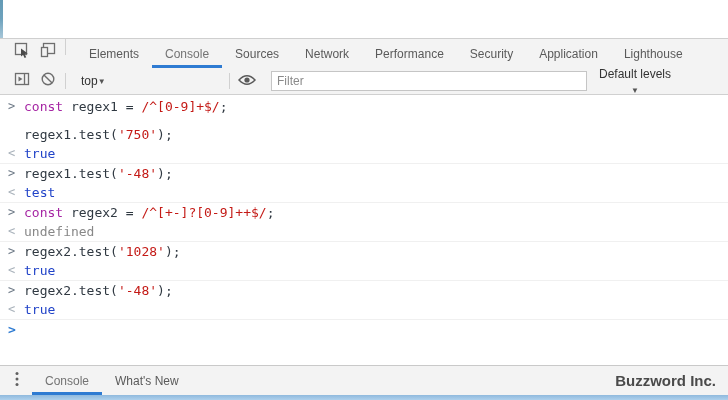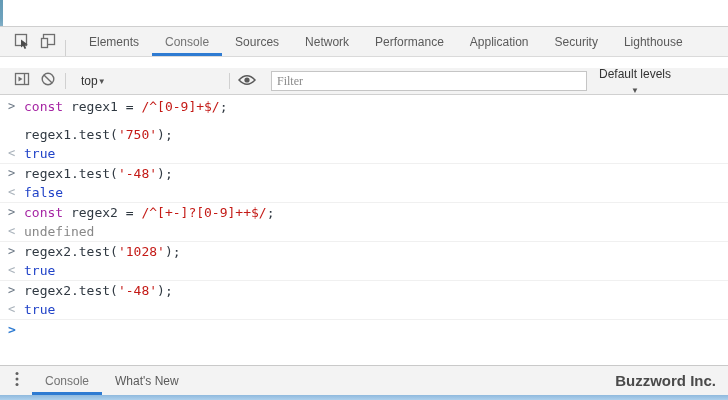--- a/index.html
+++ b/index.html
@@ -4,38 +4,38 @@
 <style>
   html,body{margin:0;padding:0;}
   body{width:728px;height:400px;overflow:hidden;font-family:"Liberation Sans",sans-serif;background:#fff;}
   .app{position:relative;width:728px;height:400px;background:#fff;}
 
   
   .page-top{position:absolute;top:0;left:0;width:728px;height:38px;background:#fff;}
   .page-stripe{position:absolute;top:0;left:0;width:3px;height:38px;background:linear-gradient(#639ab5,var(--page_stripe),#a6c6d8);}
 
   
-  .tabbar{position:absolute;top:26px;left:0;width:728px;height:29px;background:var(--toolbar_bg);
-          border-top:1px solid #cfcfcf;border-bottom:1px solid #dadada;display:flex;align-items:flex-end;box-sizing:content-box;}
+  .tabbar{position:absolute;top:38px;left:0;width:728px;height:29px;background:var(--toolbar_bg);
+          border-top:1px solid #cfcfcf;border-bottom:1px solid #dadada;display:flex;align-items:flex-start;box-sizing:content-box;}
   .tb-icons{display:flex;align-items:center;padding-left:9px;}
   .icon-btn{display:flex;align-items:center;justify-content:center;width:26px;height:26px;cursor:pointer;}
   .vsep{width:1px;height:16px;background:#d0d0d0;margin:0 4px;}
   .tabstrip{display:flex;align-items:stretch;height:100%;margin-left:6px;}
   .tab{display:flex;align-items:center;padding:3px 13px 0 13px;border-bottom:3px solid transparent;
        font-size:12px;color:#5a5a5a;box-sizing:border-box;cursor:pointer;white-space:nowrap;}
   .tab.active{color:#737373;border-bottom-color:var(--accent_blue);}
 
   
   .ctoolbar{position:absolute;top:68px;left:0;width:728px;height:26px;background:var(--toolbar_bg);
             border-bottom:1px solid #d0d0d0;display:flex;align-items:center;}
   .ctx-select{display:flex;align-items:center;width:138px;height:22px;
               margin-left:5px;padding:0 6px;font-size:12px;color:#333;cursor:pointer;}
   .caret{font-size:8px;color:#555;}
   .filter-input{width:304px;height:18px;margin-left:11px;border:1px solid #c5c5c5;background:#fff;
-                font-size:12px;color:#be185d;padding:0 5px;outline:none;font-family:Liberation Serif, serif;}
+                font-size:12px;color:#be185d;padding:0 5px;outline:none;font-family:Liberation Sans, sans-serif;}
   .filter-input::placeholder{color:#8a8a8a;}
   .levels{display:flex;align-items:center;gap:5px;margin-left:12px;font-size:12px;color:#333;cursor:pointer;white-space:nowrap;flex-direction:column;}
 
   
   .cout{position:absolute;top:95px;left:0;width:728px;height:270px;background:#fff;overflow:hidden;
         font-family:"DejaVu Sans Mono","Liberation Mono",monospace;font-size:13px;color:var(--console_text);padding-top:2px;box-sizing:border-box;}
   .crow{position:relative;line-height:19px;min-height:19px;padding-left:24px;white-space:pre;}
   .crow.sep{border-bottom:1px solid #f0f0f0;}
   .crow.spacer{min-height:9px;height:9px;}
   .pfx{position:absolute;left:8px;top:0;}
@@ -87,22 +87,22 @@
         </span>
       </div>
     </div>
     <div class="vsep"></div>
     <div class="tabstrip">
         <div class="tab">Elements</div>
         <div class="tab active">Console</div>
         <div class="tab">Sources</div>
         <div class="tab">Network</div>
         <div class="tab">Performance</div>
+        <div class="tab">Security</div>
         <div class="tab">Application</div>
-        <div class="tab">Security</div>
         <div class="tab">Lighthouse</div>
       </div>
   </div>
 
   <div class="ctoolbar">
     <div class="tb-icons">
       <div class="icon-btn">
         <span>
           <svg width="16" height="16" viewBox="0 0 16 16">
               <rect x="1.5" y="2.5" width="13" height="11" fill="none" stroke="#6e6e6e" stroke-width="1.3"></rect>
@@ -140,21 +140,21 @@
       <span class="caret">▼</span>
     </div>
   </div>
 
   <div class="cout">
       <div class="crow"><span class="pfx in">&gt;</span><span class="tk-keyword">const</span><span class="tk-plain"> regex1 = </span><span class="tk-regex">/^[0-9]+$/</span><span class="tk-plain">;</span></div>
       <div class="crow spacer"></div>
       <div class="crow"><span class="pfx none"></span><span class="tk-plain">regex1.test(</span><span class="tk-string">'750'</span><span class="tk-plain">);</span></div>
       <div class="crow sep"><span class="pfx out">&lt;</span><span class="tk-boolean">true</span></div>
       <div class="crow"><span class="pfx in">&gt;</span><span class="tk-plain">regex1.test(</span><span class="tk-string">'-48'</span><span class="tk-plain">);</span></div>
-      <div class="crow sep"><span class="pfx out">&lt;</span><span class="tk-boolean">false</span></div>
+      <div class="crow sep"><span class="pfx out">&lt;</span><span class="tk-boolean">test</span></div>
       <div class="crow"><span class="pfx in">&gt;</span><span class="tk-keyword">const</span><span class="tk-plain"> regex2 = </span><span class="tk-regex">/^[+-]?[0-9]++$/</span><span class="tk-plain">;</span></div>
       <div class="crow sep"><span class="pfx out">&lt;</span><span class="tk-undefined">undefined</span></div>
       <div class="crow"><span class="pfx in">&gt;</span><span class="tk-plain">regex2.test(</span><span class="tk-string">'1028'</span><span class="tk-plain">);</span></div>
       <div class="crow sep"><span class="pfx out">&lt;</span><span class="tk-boolean">true</span></div>
       <div class="crow"><span class="pfx in">&gt;</span><span class="tk-plain">regex2.test(</span><span class="tk-string">'-48'</span><span class="tk-plain">);</span></div>
       <div class="crow sep"><span class="pfx out">&lt;</span><span class="tk-boolean">true</span></div>
       <div class="crow"><span class="pfx prompt">&gt;</span></div>
     </div>
 
   <div class="drawer">

